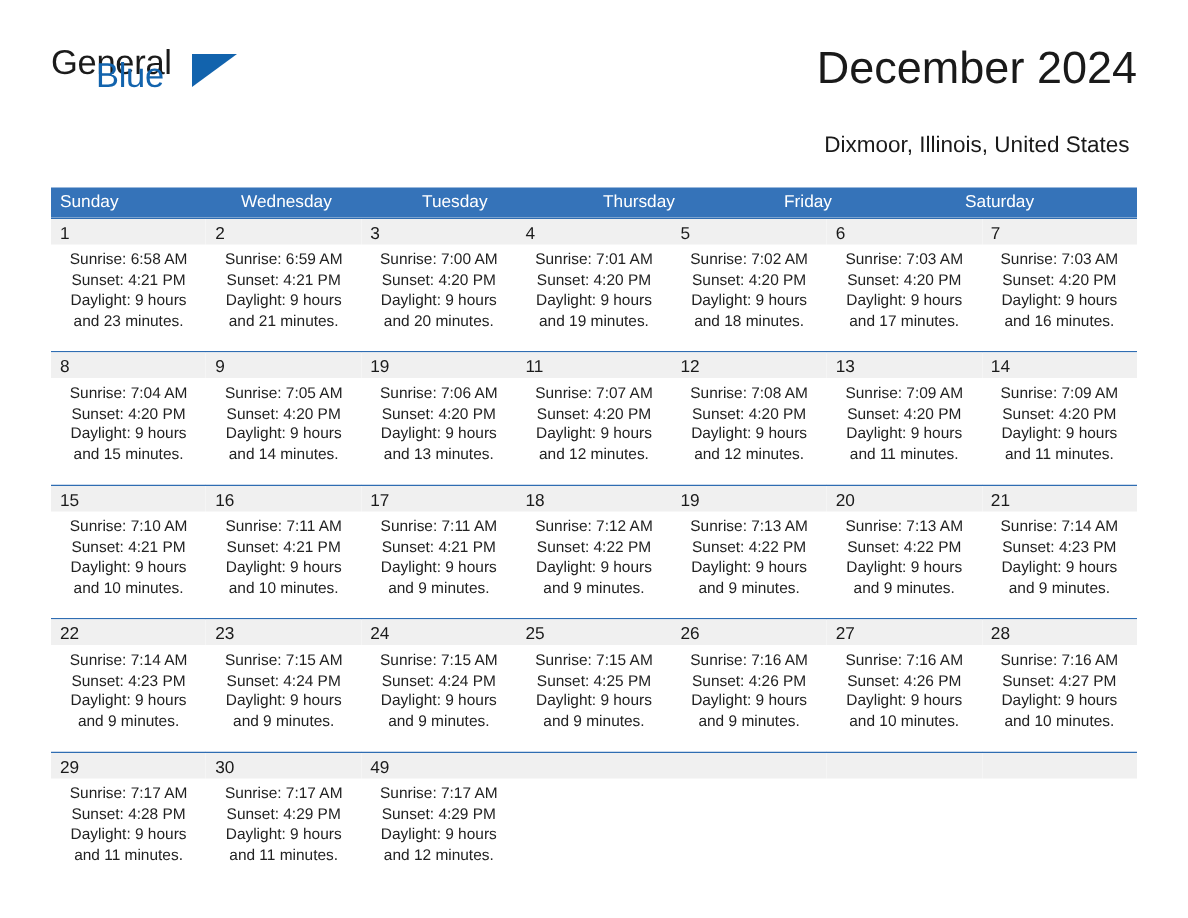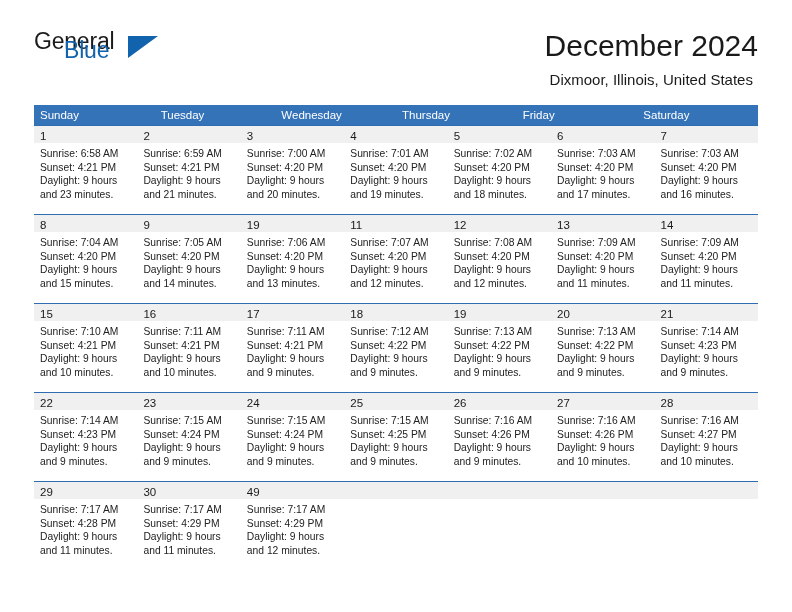--- a/index.html
+++ b/index.html
@@ -70,38 +70,39 @@
     top: 0;
     text-align: center;
   }
   .cal-title {
     font-size: 30px;
     color: #1a1a1a;
     line-height: 36px;
     white-space: nowrap;
   }
   .cal-subtitle {
-    margin-top: 6px;
+    margin-top: 23px;
     font-size: 15px;
     color: #1a1a1a;
     line-height: 20px;
     white-space: nowrap;
   }
 
   
   .calendar {
     position: absolute;
     left: 34px;
     top: 105px;
     width: 724px;
   }
   .dow-row {
     display: flex;
     background: #3573b9;
     height: 20px;
+    margin-top: 20px;
   }
   .dow-cell {
     flex: 1 1 0;
     color: #ffffff;
     font-size: 11.5px;
     line-height: 20px;
     padding-left: 6px;
     box-sizing: border-box;
     white-space: nowrap;
   }
@@ -129,20 +130,21 @@
     box-sizing: border-box;
   }
   .day-num {
     font-size: 11.5px;
     line-height: 17px;
     color: #1a1a1a;
   }
   .day-body {
     padding: 4px 6px 0 6px;
     box-sizing: border-box;
+    text-align: center;
   }
   .day-line {
     font-size: 10.3px;
     line-height: 13.6px;
     color: #222222;
     white-space: nowrap;
   }
   .empty .day-num-band {
     background: #f0f0f0;
   }
@@ -163,22 +165,22 @@
     <div class="titles">
       <div class="cal-title">December 2024</div>
       <div class="cal-subtitle">Dixmoor, Illinois, United States</div>
     </div>
 
   </div>
 
   <div class="calendar">
     <div class="dow-row" id="dow-row">
         <div class="dow-cell">Sunday</div>
+        <div class="dow-cell">Wednesday</div>
         <div class="dow-cell">Tuesday</div>
-        <div class="dow-cell">Wednesday</div>
         <div class="dow-cell">Thursday</div>
         <div class="dow-cell">Friday</div>
         <div class="dow-cell">Saturday</div>
       </div>
     <div id="weeks-container">
         <div class="week-row">
           <div class="day-cell">
             <div class="day-num-band"><span class="day-num">1</span></div>
             <div class="day-body">
               <div class="day-line">Sunrise: 6:58 AM</div>

